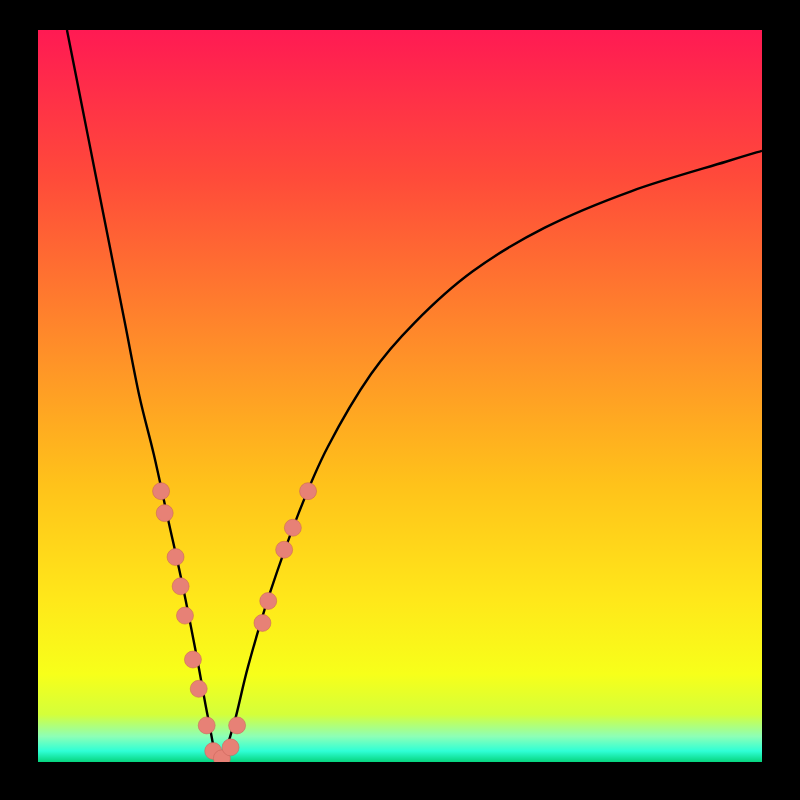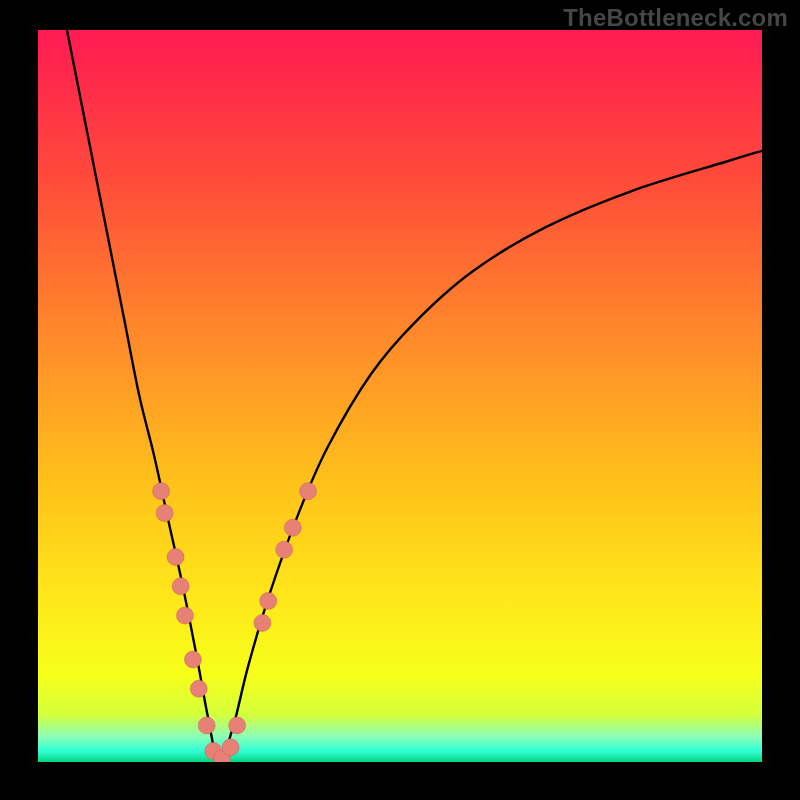--- a/index.html
+++ b/index.html
@@ -36,21 +36,20 @@
     color: #464646;
     letter-spacing: 0.2px;
   }
   svg { display: block; }
 </style>
 </head>
 <body>
 
 <div class="frame">
 
-  <div class="watermark">TheBottleneck.com</div>
 
   <div class="plot-area">
     <svg id="chart-svg" width="724" height="732" viewBox="0 0 724 732" preserveAspectRatio="none">
       <defs>
         <linearGradient id="bg-grad" x1="0" y1="0" x2="0" y2="1">
             <stop offset="0%" stop-color="#ff1a53"></stop>
             <stop offset="20%" stop-color="#ff4a3a"></stop>
             <stop offset="42%" stop-color="#ff8a2a"></stop>
             <stop offset="62%" stop-color="#ffc21a"></stop>
             <stop offset="78%" stop-color="#ffe81a"></stop>

